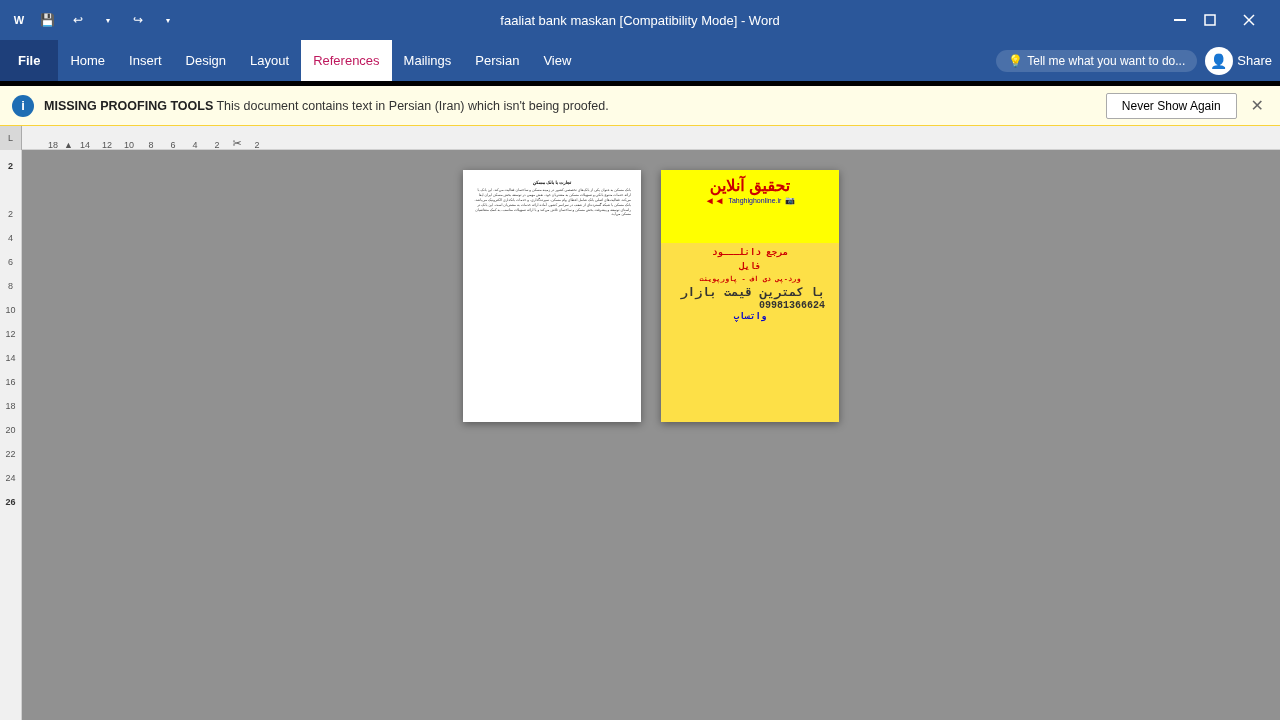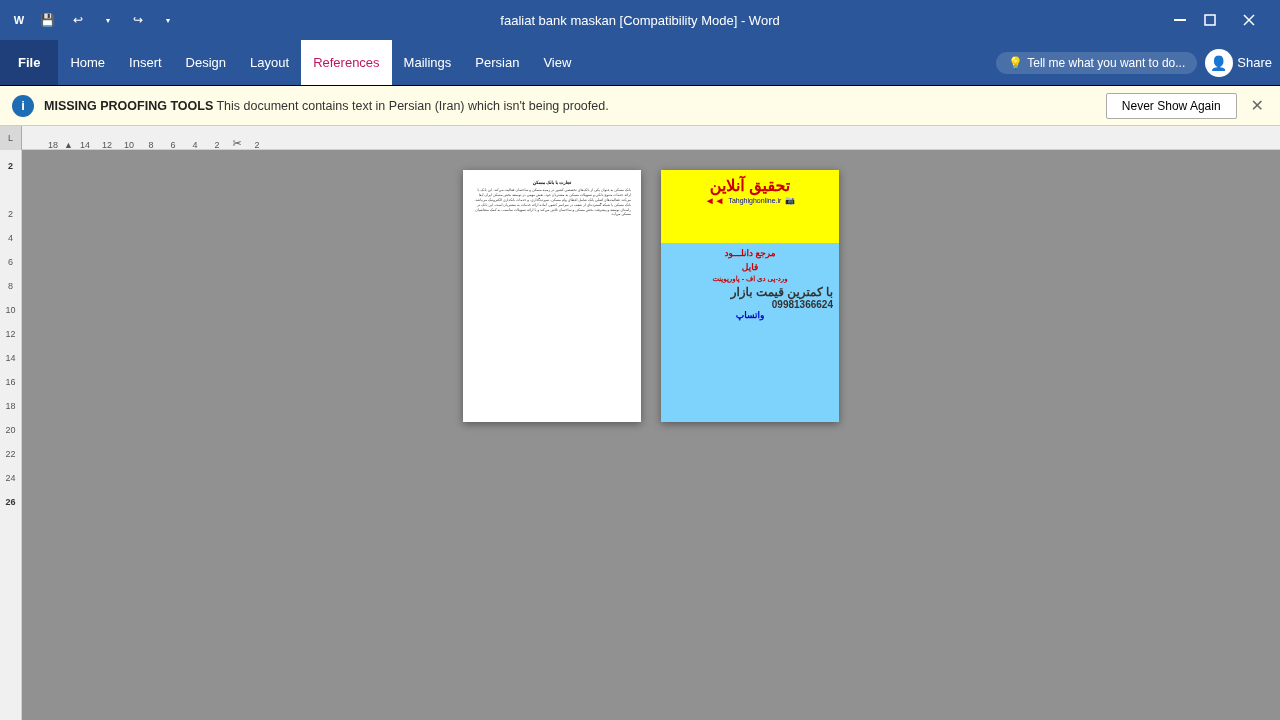--- a/index.html
+++ b/index.html
@@ -57,21 +57,21 @@
       display: flex; align-items: center; justify-content: center;
       color: white; font-size: 12px; cursor: pointer; border-radius: 2px;
     }
 
     
     .ribbon {
       height: 46px;
       background: #2b579a;
       display: flex;
       align-items: stretch;
-      border-bottom: 1px solid #000000;
+      border-bottom: 5px solid #000000;
     }
     .ribbon-tab {
       padding: 0 12px;
       display: flex;
       align-items: center;
       font-size: 13px;
       color: white;
       cursor: pointer;
       position: relative;
     }
@@ -293,23 +293,24 @@
       text-align: center;
     }
     .yellow-arrow {
       font-size: 10px;
       color: #cc0000;
     }
     .yellow-insta {
       font-size: 8px;
     }
     .yellow-body {
-      padding: 4px 6px;
-      background: #7dd3fc;
+      padding: 4px 14px;
+      background: #fde047;
       flex: 1;
+      font-family: Liberation Mono, monospace;
     }
     .yellow-body-text {
       font-size: 9px;
       font-weight: bold;
       color: #cc0000;
       text-align: center;
       direction: rtl;
       line-height: 1.5;
     }
     .yellow-price {

